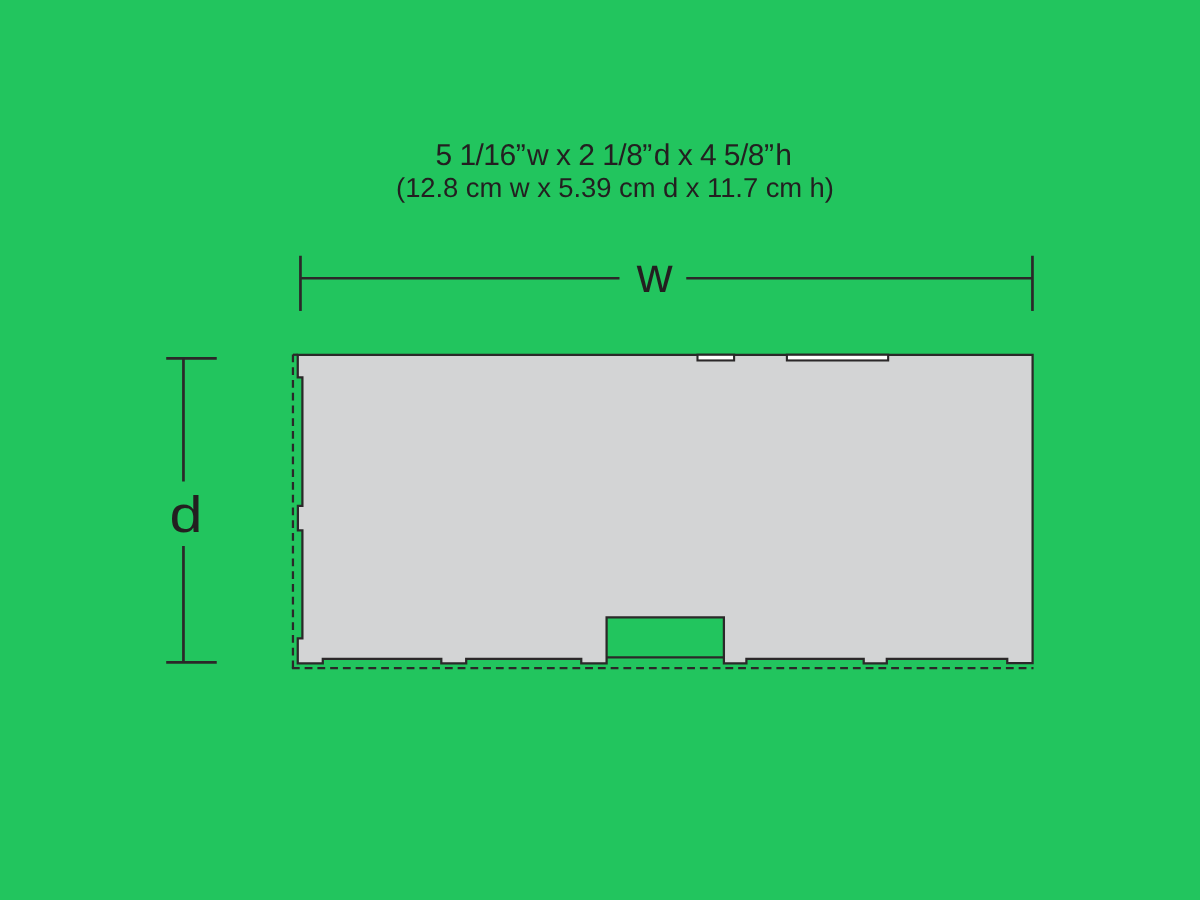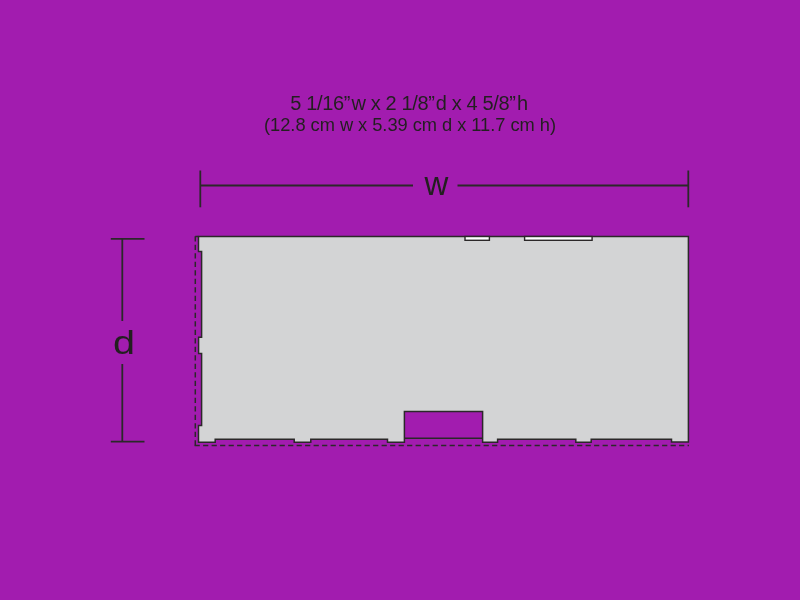--- a/index.html
+++ b/index.html
@@ -1,16 +1,16 @@
 <!DOCTYPE html>
 <html><head>
 <meta charset="utf-8">
 <style>
   html,body{margin:0;padding:0;background:#ffffff;}
-  #page{position:relative;width:800px;height:600px;background:#a21caf;overflow:hidden;
+  #page{position:relative;width:800px;height:600px;background:#22c55e;overflow:hidden;
         font-family:"Liberation Sans", sans-serif;}
   svg{position:absolute;left:0;top:0;}
   text{font-family:"Liberation Sans", sans-serif;fill:#231f20;}
 </style>
 </head>
 <body>
 <div id="page">
 <svg width="800" height="600" viewBox="0 0 800 600">
 
   <g style="-webkit-text-stroke:0.6px #231f20;">

